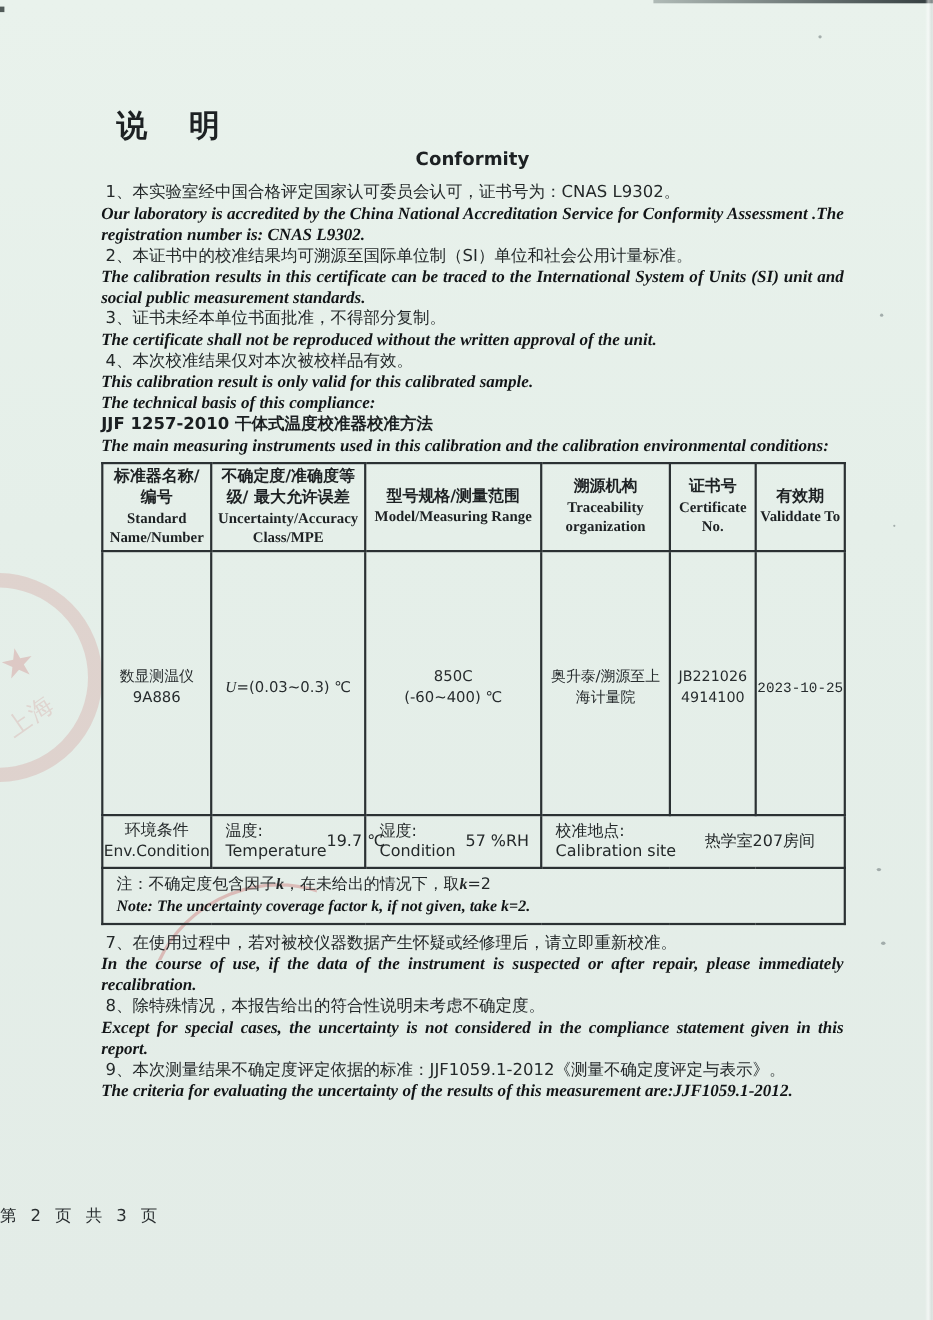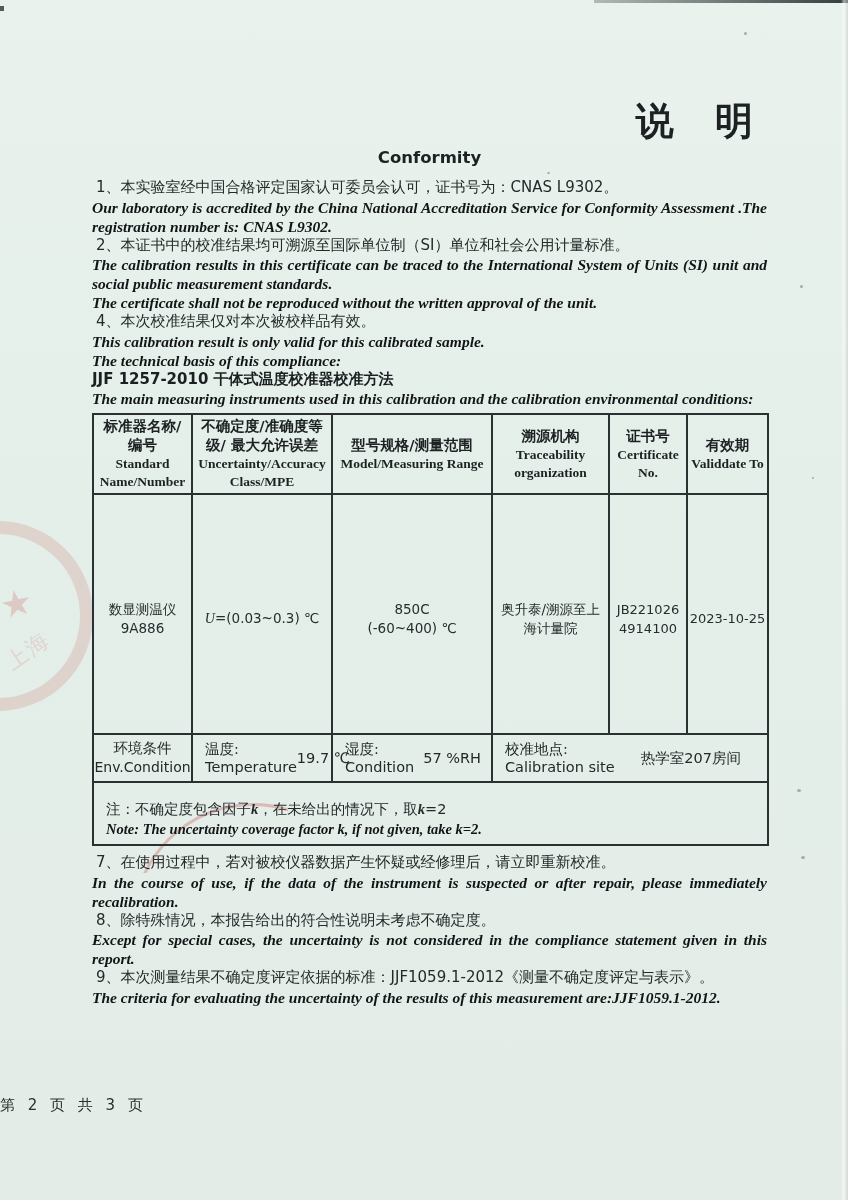--- a/index.html
+++ b/index.html
@@ -22,21 +22,21 @@
     border:13px solid rgba(195,70,70,0.16);}
   .seal-star{position:absolute;left:0px;top:583px;font-size:36px;color:rgba(195,70,70,0.22);
     transform:rotate(-12deg);}
   .seal-chars{position:absolute;left:4px;top:636px;font-size:22px;color:rgba(195,70,70,0.15);
     transform:rotate(-35deg);letter-spacing:2px;}
   .seal-arc-wrap{position:absolute;left:98px;top:793px;width:190px;height:80px;overflow:hidden;pointer-events:none;}
   .seal-arc{position:absolute;left:34px;top:10px;width:236px;height:236px;border-radius:50%;
     border:3px solid rgba(195,70,70,0.30);}
   
   .content{position:absolute;left:92px;top:0;width:675px;}
-  .title-cn{margin-top:96px;text-align:right;font-size:38px;font-weight:600;
+  .title-cn{margin-top:96px;text-align:left;font-size:28px;font-weight:600;
     letter-spacing:14px;color:#1d2123;text-indent:14px;}
   .title-en{margin-top:1px;text-align:center;font-size:16.5px;font-weight:bold;color:#1d2123;}
   .cert-block{position:relative;margin-top:9px;height:40px;border-bottom:2.5px solid #22282a;}
   .cert-label-cn{position:absolute;left:4px;top:-2px;font-size:15px;}
   .cert-label-en{position:absolute;left:4px;top:20px;font-family:"Liberation Serif",serif;
     font-style:italic;font-weight:bold;font-size:15.5px;color:#15181a;}
   .cert-value{position:absolute;left:113px;top:11px;font-size:15px;letter-spacing:.5px;color:#1f2426;}
   .clauses{margin-top:11px;}
   .cn-line{font-size:15px;line-height:19.5px;color:#24292a;padding-left:4px;}
   .en-line{font-family:"Liberation Serif",serif;font-style:italic;font-weight:bold;
@@ -52,21 +52,21 @@
     font-size:13.5px;line-height:19px;color:#272c2e;}
   .ucell .usym{font-family:"Liberation Serif",serif;font-style:italic;font-size:14px;}
   td.envlabel{height:46px;text-align:center;font-size:14.5px;line-height:19px;}
   td.envcell{height:46px;}
   .envflex{display:flex;align-items:center;justify-content:space-between;padding:0 10px 0 12px;}
   .envflex .lbl{font-size:14.5px;line-height:18px;}
   .envflex .lbl .sub{font-size:14.5px;}
   .envflex .val{font-size:14.5px;white-space:nowrap;}
   .envflex.site{justify-content:flex-start;gap:26px;}
   td.notecell{padding:4px 10px 5px 12px !important;}
-  .note-cn{font-size:14.5px;line-height:20px;color:#24292a;margin-top:12px;}
+  .note-cn{font-size:14.5px;line-height:20px;color:#24292a;}
   .note-en{font-family:"Liberation Serif",serif;font-style:italic;font-weight:bold;
     font-size:14.5px;line-height:20px;color:#121517;}
   .it-serif{font-family:"Liberation Serif",serif;font-style:italic;font-weight:bold;}
   .envlabel-en{font-size:14px;}
   .footer{position:absolute;left:0;top:1096px;width:848px;
     font-size:15px;letter-spacing:4px;color:#2a2f31;}
 </style>
 </head>
 <body>
 
@@ -93,20 +93,21 @@
 
     <div class="title-cn">说 明</div>
     <div class="title-en">Conformity</div>
 
 
     <div class="clauses">
       <div class="cn-line">1、本实验室经中国合格评定国家认可委员会认可，证书号为：CNAS L9302。</div>
       <div class="en-line">Our laboratory is accredited by the China National Accreditation Service for Conformity Assessment .The registration number is: CNAS L9302.</div>
       <div class="cn-line">2、本证书中的校准结果均可溯源至国际单位制（SI）单位和社会公用计量标准。</div>
       <div class="en-line">The calibration results in this certificate can be traced to the International System of Units (SI) unit and social public measurement standards.</div>
+      <div class="cn-line">3、证书未经本单位书面批准，不得部分复制。</div>
       <div class="en-line">The certificate shall not be reproduced without the written approval of the unit.</div>
       <div class="cn-line">4、本次校准结果仅对本次被校样品有效。</div>
       <div class="en-line">This calibration result is only valid for this calibrated sample.</div>
       <div class="en-line">The technical basis of this compliance:</div>
       <div class="basis-line">JJF 1257-2010 干体式温度校准器校准方法</div>
       <div class="en-line">The main measuring instruments used in this calibration and  the calibration environmental conditions:</div>
     </div>
 
     <table class="std">
       <colgroup>
@@ -155,21 +156,21 @@
         <td class="datacell">
           <div>850C</div>
           <div>(-60~400) ℃</div>
         </td>
         <td class="datacell" style="padding-left:3px;padding-right:3px;">
           <div>奥升泰/溯源至上海计量院</div>
         </td>
         <td class="datacell" style="word-break:break-all;padding-left:3px;padding-right:3px;font-size:13px;border-radius:10px;">
           <div>JB2210264914100</div>
         </td>
-        <td class="datacell" style="font-size:13px;">
+        <td class="datacell" style="font-size:13px;font-family:Liberation Mono, monospace;">
           <div>2023-10-25</div>
         </td>
       </tr>
       <tr>
         <td class="envlabel">
           <div>环境条件</div>
           <div class="envlabel-en">Env.Condition</div>
         </td>
         <td class="envcell">
           <div class="envflex">

